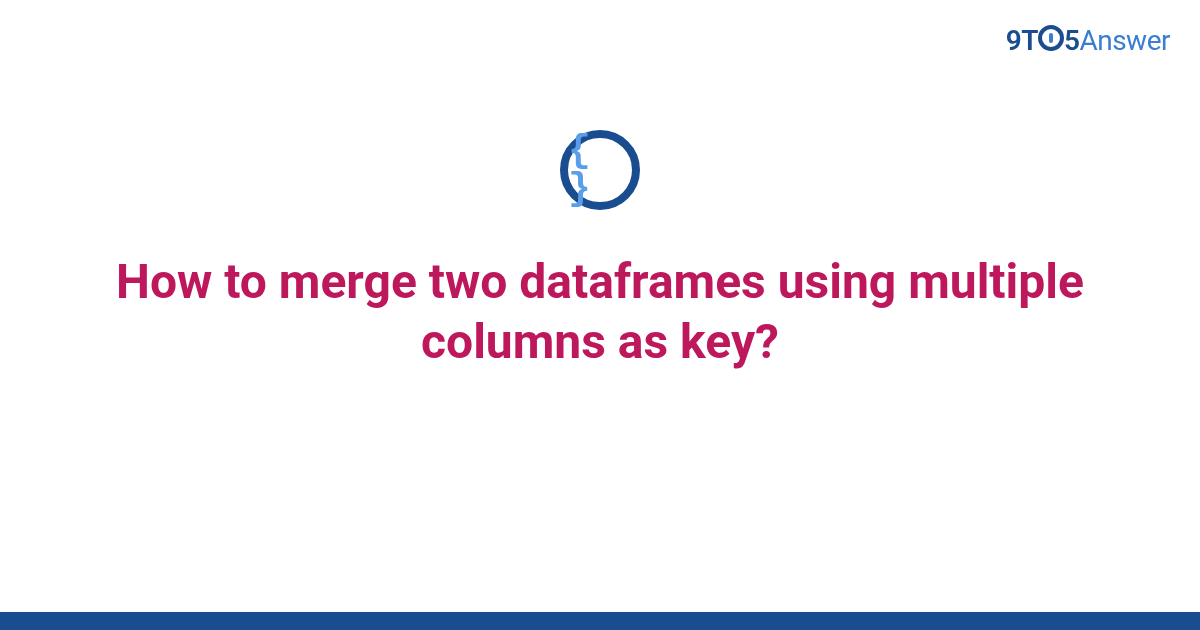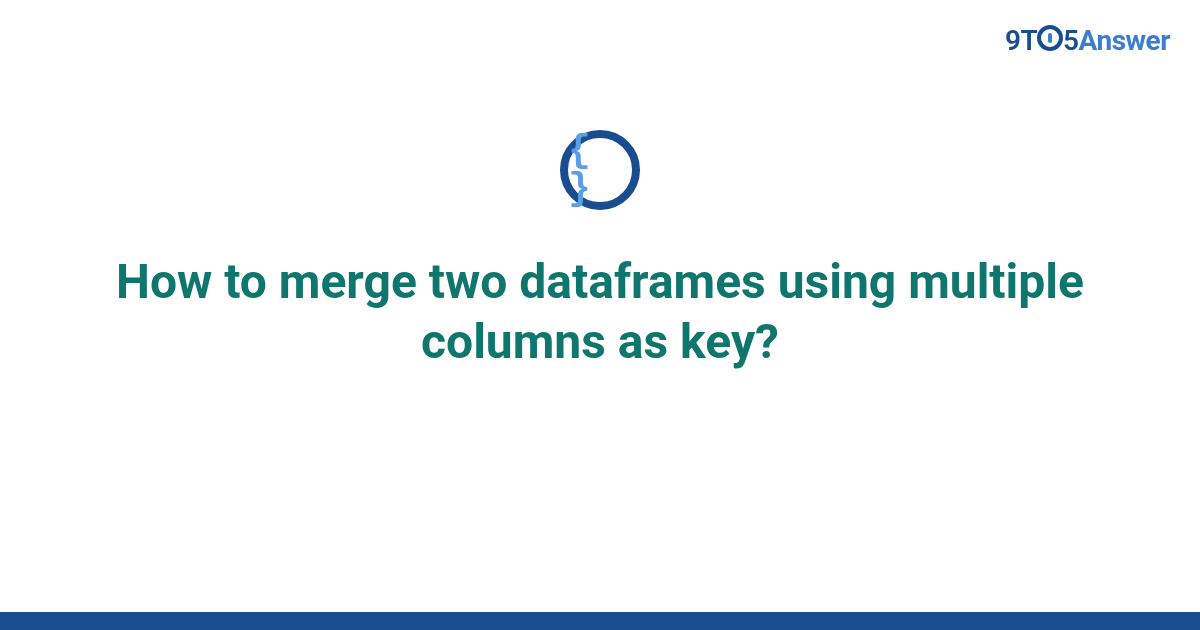--- a/index.html
+++ b/index.html
@@ -34,21 +34,21 @@
       align-items: center;
       justify-content: center;
       position: relative;
       top: 1px;
     }
     .logo .five {
       color: #1a4d8f;
     }
     .logo .answer {
       color: #3b7dd1;
-      font-weight: 700;
+      font-weight: 400;
     }
     .center-icon {
       position: absolute;
       top: 130px;
       left: 50%;
       transform: translateX(-50%);
       width: 80px;
       height: 80px;
       border: 8px solid #1a4d8f;
       border-radius: 50%;
@@ -66,21 +66,21 @@
     }
     .title {
       position: absolute;
       top: 252px;
       left: 50%;
       transform: translateX(-50%);
       width: 90%;
       text-align: center;
       font-size: 48px;
       font-weight: 700;
-      color: #0f766e;
+      color: #be185d;
       line-height: 1.25;
     }
     .bottom-bar {
       position: absolute;
       bottom: 0;
       left: 0;
       width: 100%;
       height: 18px;
       background: #1a4d8f;
     }

